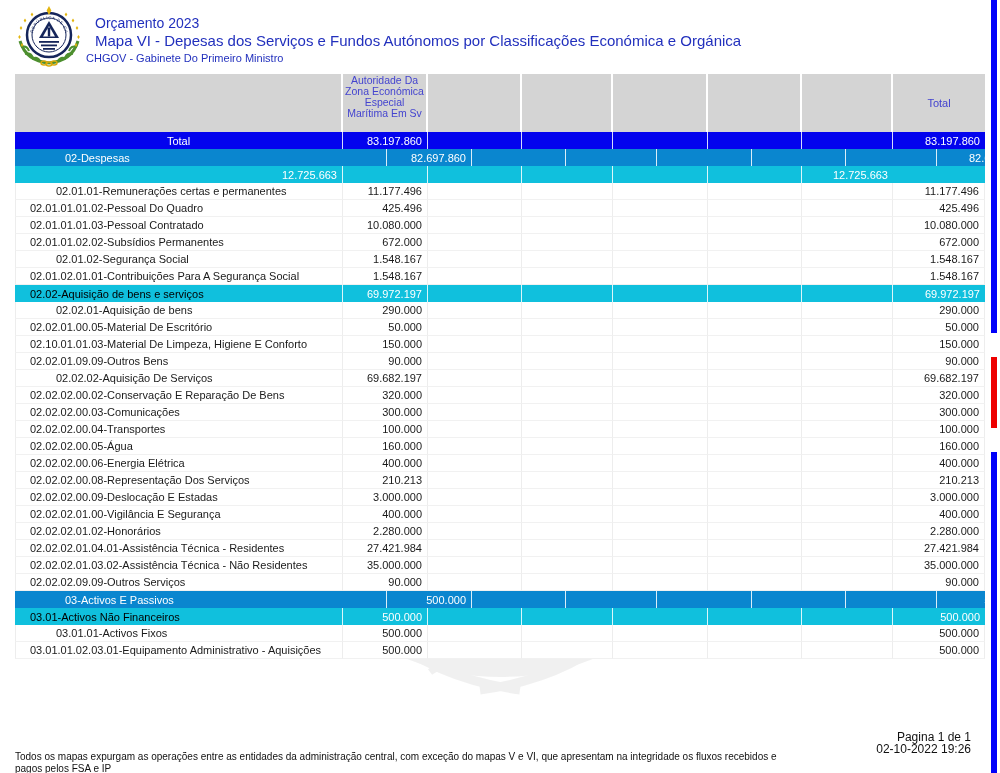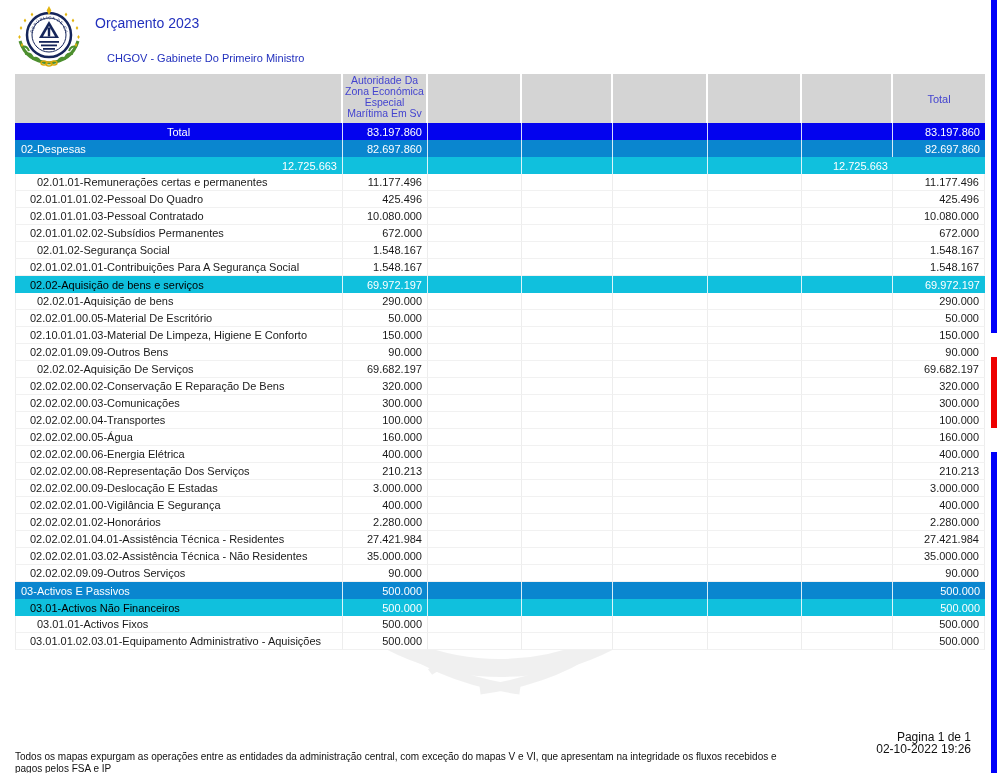--- a/index.html
+++ b/index.html
@@ -10,32 +10,32 @@
     background:#fff; overflow:hidden;
   }
 
   
   #watermark { position:absolute; left:0; top:0; pointer-events:none; opacity:0.055; }
 
   
   #logo { position:absolute; left:8px; top:5px; }
   .title1 { position:absolute; left:95px; top:15px;  font-size:14px; color:var(--title-text); }
   .title2 { position:absolute; left:95px; top:32px;  font-size:15px; color:var(--title-text); }
-  .title3 { position:absolute; left:107px; top:52px;  font-size:11px; color:var(--title-text); }
+  .title3 { position:absolute; left:86px; top:52px;  font-size:11px; color:var(--title-text); }
 
   
   #table {
     position:absolute; left:15px; top:74px; width:970px;
     font-size:11px;
   }
   .trow, #thead {
     display:grid;
     grid-template-columns:328px 85px 94px 91px 95px 94px 91px 92px;
   }
-  #thead { height:49px; }
+  #thead { height:58px; }
   #thead .cell {
     background:var(--header-bg); color:var(--header-text);
     border-right:2px solid #fff;
     display:flex; flex-direction:column; justify-content:flex-start;
   }
   #thead .cell:last-child { border-right:none; justify-content:center; }
   #thead .h1 {
     font-size:10.5px; line-height:11px; text-align:center;
     white-space:pre-line; padding-top:1px;
   }
@@ -43,30 +43,30 @@
 
   .trow { height:17px; align-items:stretch; }
   .cell { display:flex; align-items:center; overflow:hidden; white-space:nowrap; }
   .c1, .c7 { justify-content:flex-end; padding-right:5px; }
 
   .plain { background:#fff; color:#1a1a1a; }
   .plain .cell { border-right:1px solid #ededed; border-bottom:1px solid #f1f1f1; }
   .plain .c0 { border-left:1px solid #ededed; }
 
   .total { background:var(--total-row); color:#fff; }
-  .l1    { background:var(--level1-row); color:#fff; }
+  .l1    { background:var(--level1-row); color:#fff;padding-left:44px; }
   .l2    { background:var(--level2-row); color:#000; }
   .l2 .c1, .l2 .c7 { color:#fff; }
   .total .cell, .l1 .cell, .l2 .cell { border-right:1px solid rgba(255,255,255,.85); }
   .total .cell:last-child, .l1 .cell:last-child, .l2 .cell:last-child { border-right:none; }
 
   .total .c0 { justify-content:center; }
   .lvl1 .c0 { padding-left:6px; }
   .lvl2 .c0 { padding-left:15px; }
-  .lvl3 .c0 { padding-left:21px; }
+  .lvl3 .c0 { padding-left:40px; }
   .lvl4 .c0 { padding-left:14px; }
 
   
   #footer-note {
     position:absolute; left:15px; top:735px; width:790px;
     font-size:10px; line-height:12px; color:#111;margin-top:16px;
   }
   #page-info {
     position:absolute; right:29px; top:731px; width:200px;
     text-align:right; font-size:12px; line-height:12px; color:#111;
@@ -150,20 +150,21 @@
       <path d="M24,7.5 l1.3,2 -1.3,2 -1.3,-2 Z"></path>
         <path d="M68,38 l1.3,2 -1.3,2 -1.3,-2 Z"></path>
       <path d="M70.5,30 l1.3,2 -1.3,2 -1.3,-2 Z"></path>
         <path d="M69,21 l1.3,2 -1.3,2 -1.3,-2 Z"></path>
       <path d="M65,13.5 l1.3,2 -1.3,2 -1.3,-2 Z"></path>
         <path d="M58,7.5 l1.3,2 -1.3,2 -1.3,-2 Z"></path>
     </g>
   </svg>
 
   <div class="title1">Orçamento 2023</div>
+  <div class="title2">Mapa VI - Depesas dos Serviços e Fundos Autónomos por Classificações Económica e Orgánica</div>
   <div class="title3">CHGOV - Gabinete Do Primeiro Ministro</div>
 
   <div id="table">
     <div id="thead">
       <div class="cell h0"></div>
       <div class="cell h1">Autoridade Da
 Zona Económica
 Especial
 Marítima Em Sv</div>
       <div class="cell h2"></div>

